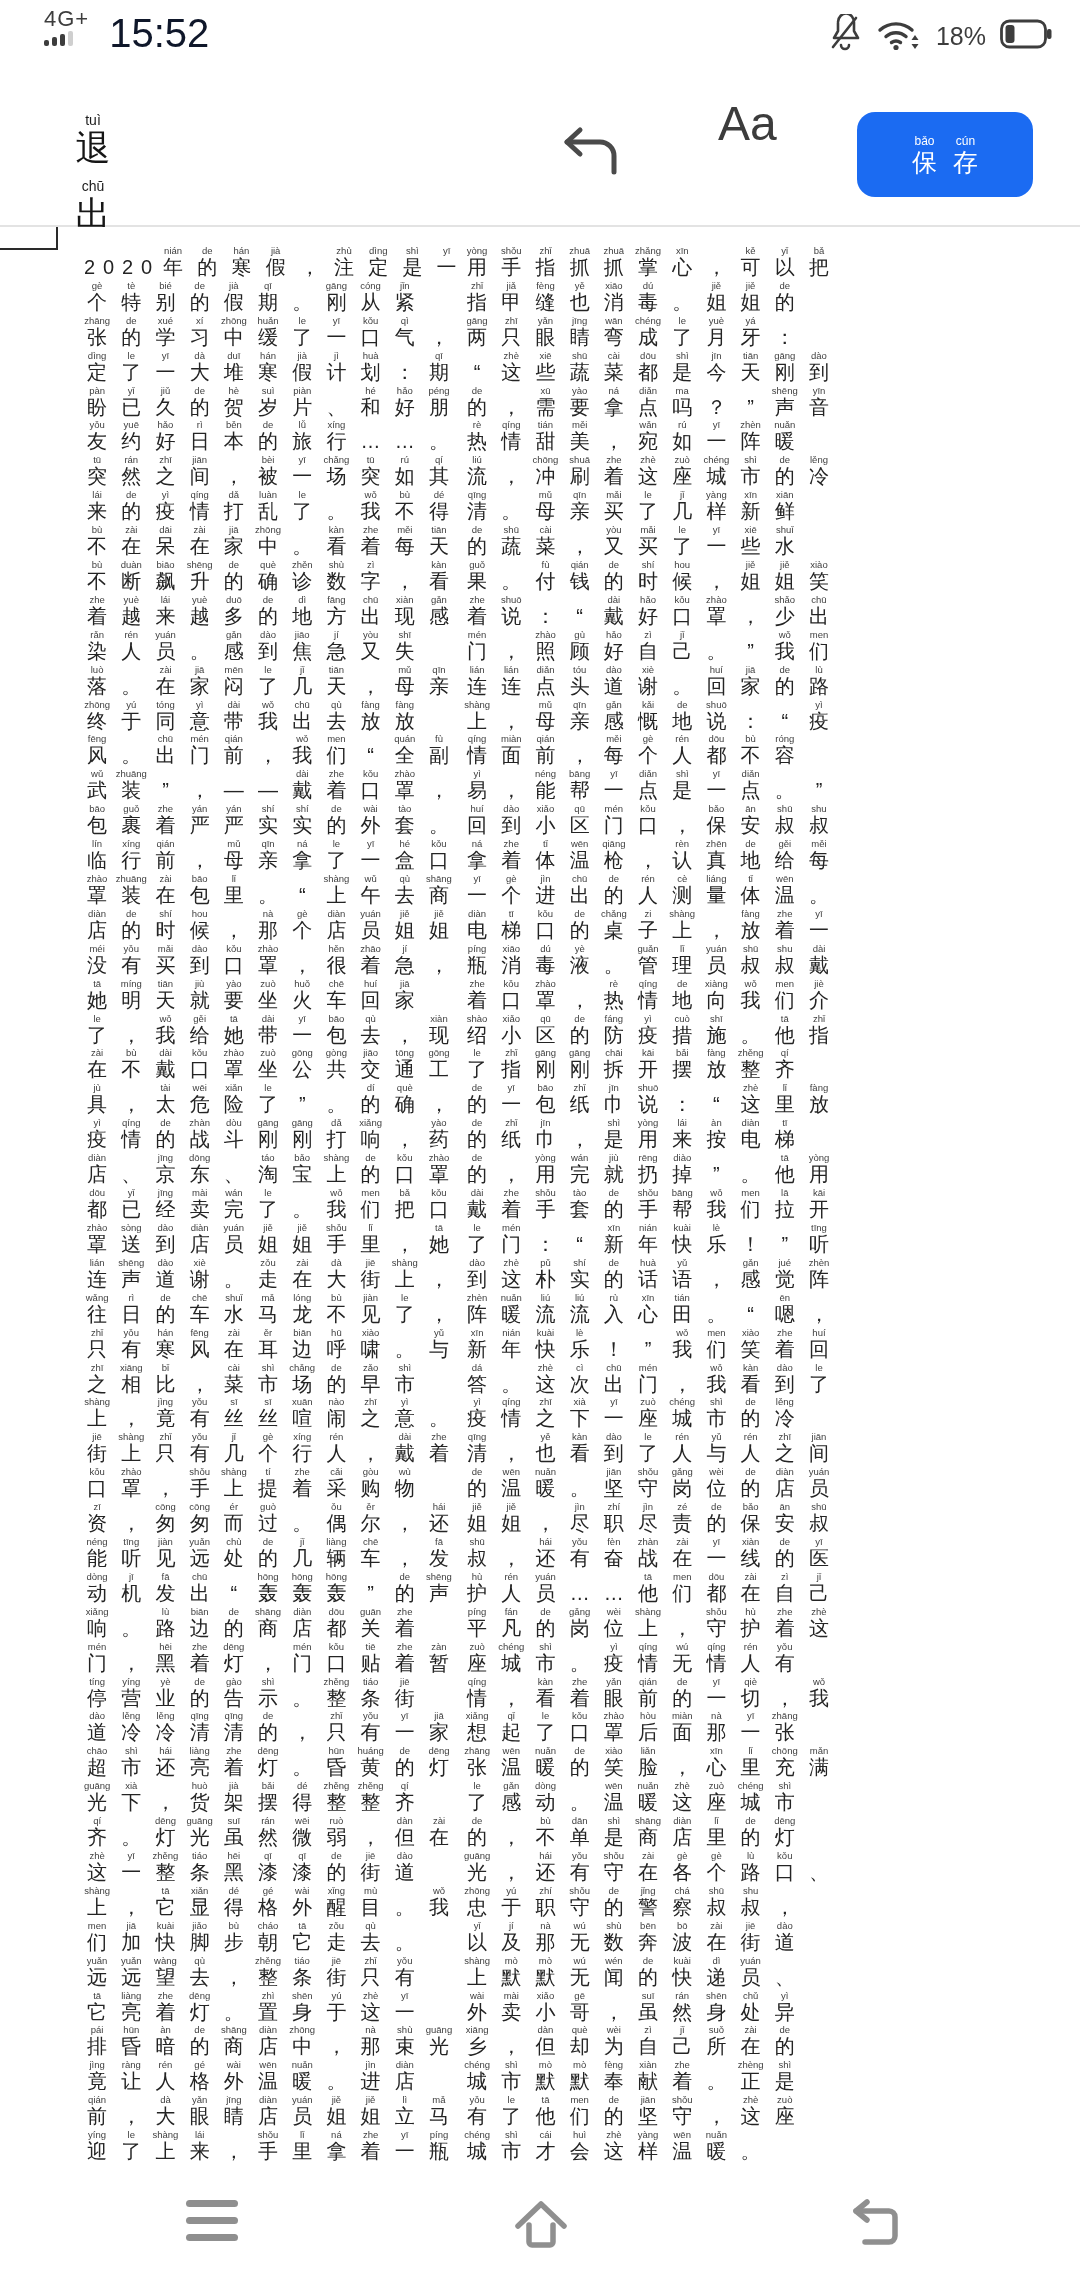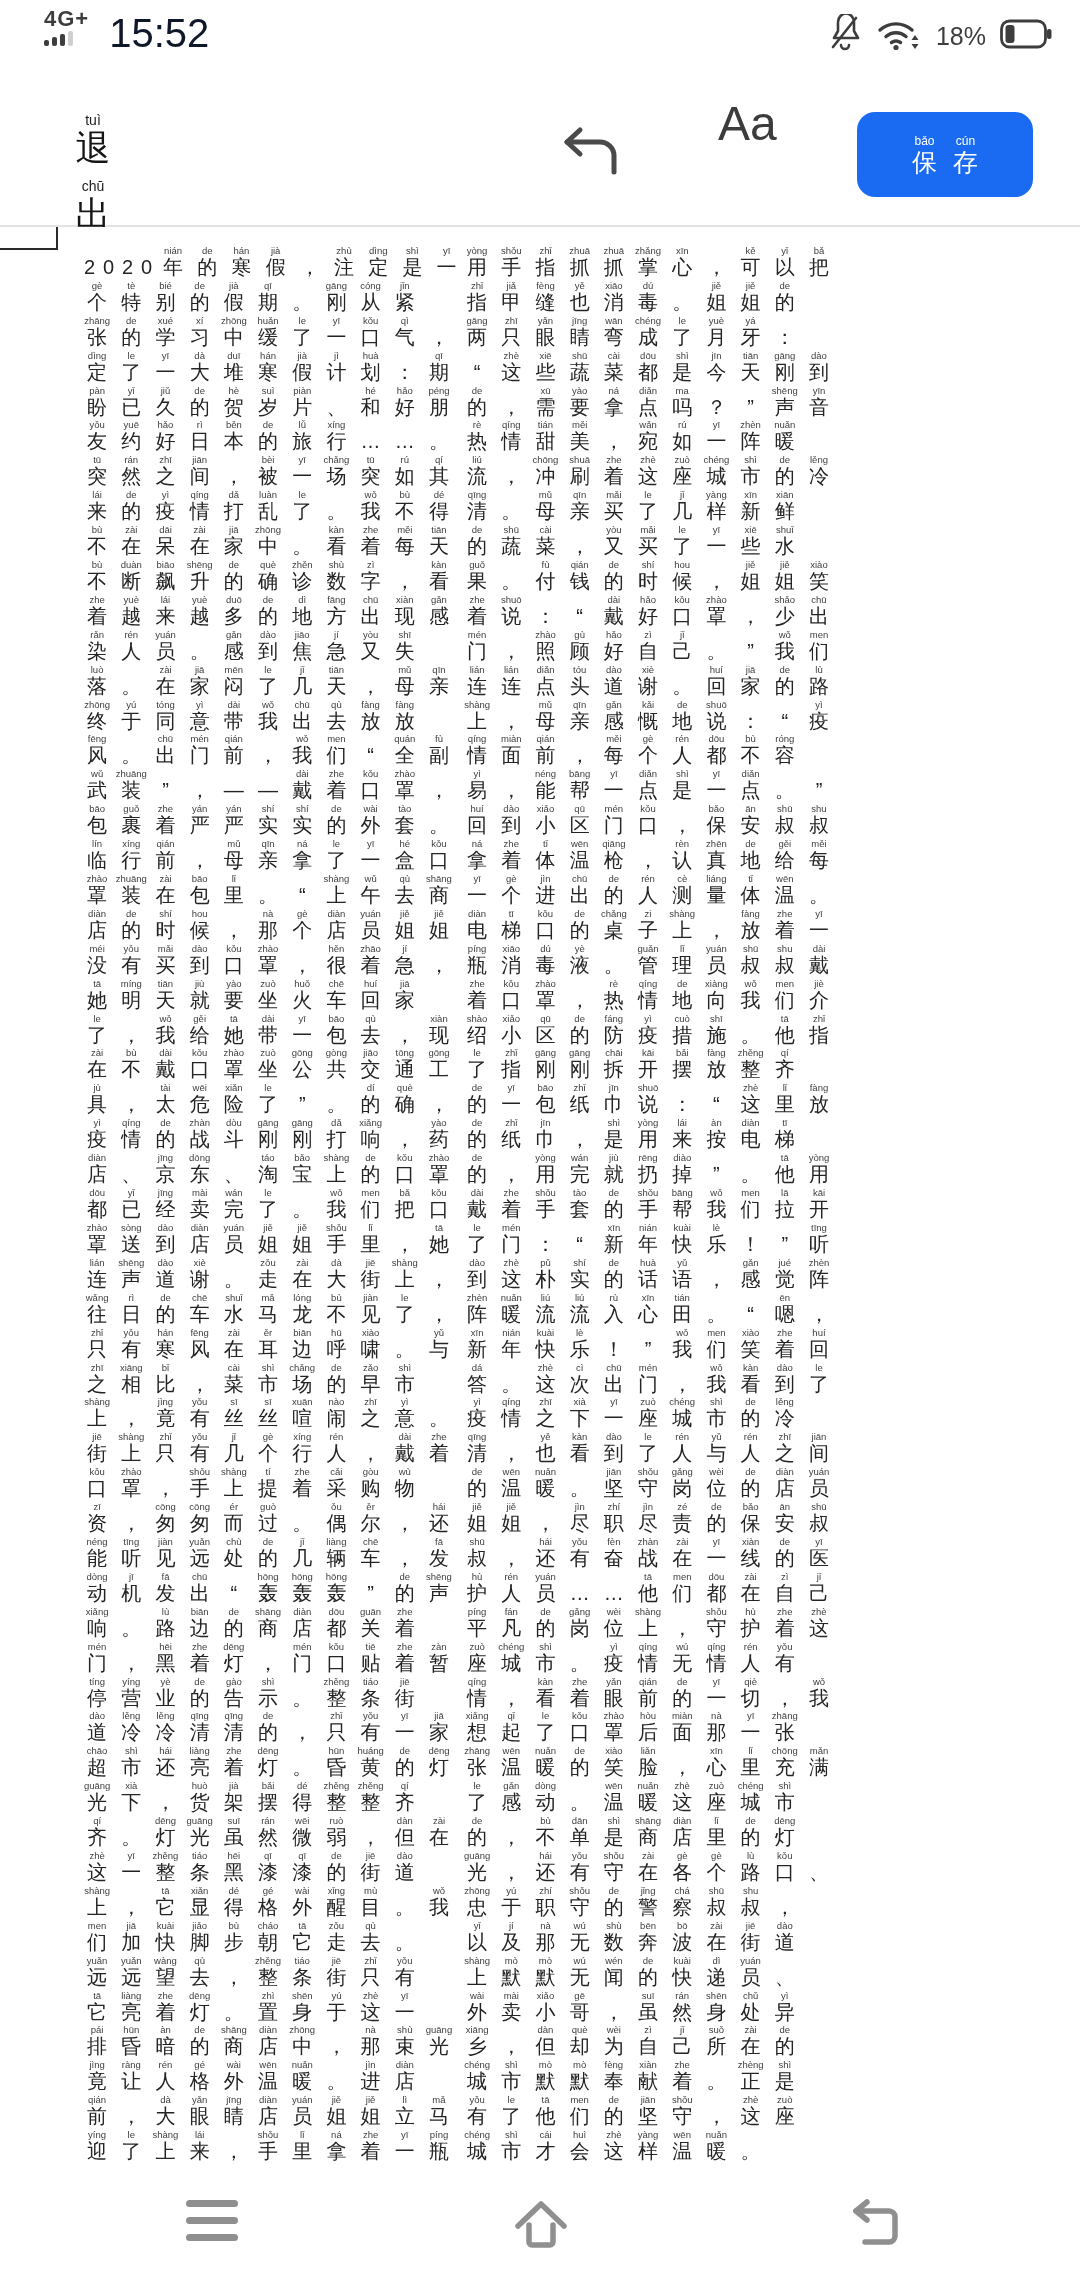--- a/index.html
+++ b/index.html
@@ -4,21 +4,21 @@
 <style>
   * { margin:0; padding:0; box-sizing:border-box; }
   html,body { width:1080px; height:2280px; background:#fff; overflow:hidden;
     font-family:"Liberation Sans", sans-serif; }
   .screen { position:relative; width:1080px; height:2280px; background:#ffffff; overflow:hidden; }
 
   
   .status-bar { position:absolute; left:0; top:0; width:1080px; height:70px; }
   .sb-left { position:absolute; left:44px; top:8px; display:flex; align-items:flex-end; }
   .net-block { display:flex; flex-direction:column; align-items:flex-start; }
-  .net-label { font-size:22px; font-weight:bold; color:#3d3d3d; line-height:22px; letter-spacing:1px; }
+  .net-label { font-size:22px; font-weight:normal; color:#3d3d3d; line-height:22px; letter-spacing:1px; }
   .time-label { font-size:40px; color:#0f172a; margin-left:20px; line-height:34px; }
   .sb-right { position:absolute; right:28px; top:14px; display:flex; align-items:center; gap:14px; }
   .batt-label { font-size:25px; color:#3d3d3d; }
 
   
   .toolbar { position:absolute; left:0; top:70px; width:1080px; height:157px; background:#fff; border-bottom:2px solid #e3e3e3; }
   .exit-edit { position:absolute; left:73px; top:42px; display:flex; gap:10px;flex-direction:column; }
   .exit-edit .rcell { width:40px; display:flex; flex-direction:column; align-items:center; }
   .exit-edit .rpy { font-size:14px; line-height:16px; color:#1c1c1c; white-space:nowrap; }
   .exit-edit .rch { font-size:35px; line-height:40px; color:#161616; }

